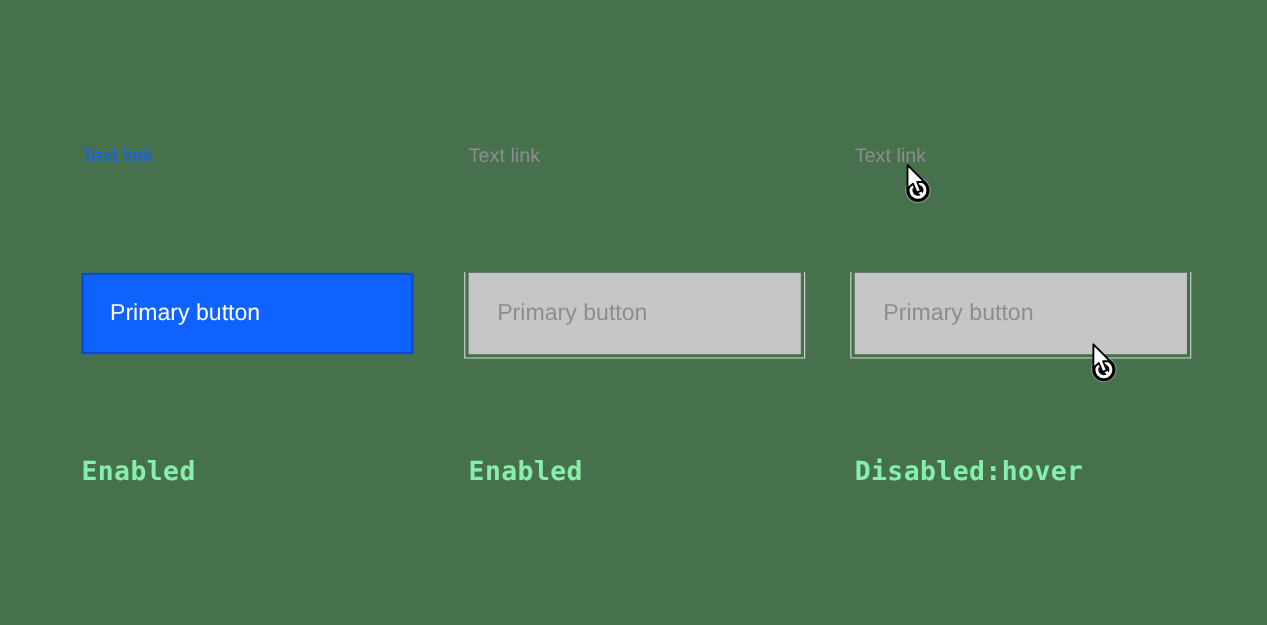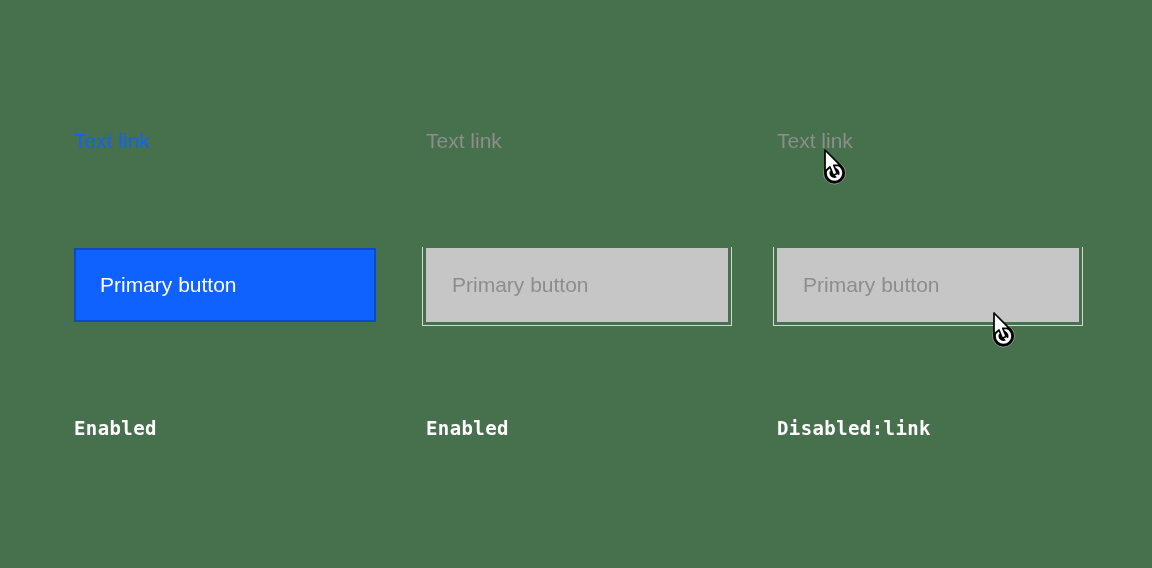--- a/index.html
+++ b/index.html
@@ -10,21 +10,21 @@
     overflow:hidden;
     font-family:"Liberation Sans", sans-serif;
   }
   .col{position:absolute;top:0;width:310px;height:568px;}
   .col-1{left:74px;}
   .col-2{left:426px;}
   .col-3{left:777px;}
 
   .textlink{
     position:absolute;left:0;top:130px;
-    font-size:21px;line-height:22px;font-weight:400;
+    font-size:18px;line-height:22px;font-weight:400;
     text-decoration:none;cursor:default;white-space:nowrap;
   }
   .textlink.enabled{color:#0f62fe;}
   .textlink.disabled{color:#8d8d8d;}
 
   .btn{
     position:absolute;left:0;top:248px;
     width:302px;height:74px;
     display:flex;align-items:center;
     padding:0 0 0 26px;box-sizing:border-box;
@@ -47,22 +47,22 @@
     box-sizing:border-box;
     border:1px solid rgba(233,239,230,0.85);
     border-top:none;
     padding:1px 3px 3px 3px;
   }
   .hairline .btn{position:relative;top:0;left:0;}
 
   .caption{
     position:absolute;left:0;top:418px;
     font-family:"DejaVu Sans Mono","Liberation Mono",monospace;
-    font-weight:700;font-size:19px;line-height:20px;
-    color:#ffffff;letter-spacing:0.4px;white-space:nowrap;
+    font-weight:700;font-size:24px;line-height:20px;
+    color:#86efac;letter-spacing:0.4px;white-space:nowrap;
   }
 
   .cursor{position:absolute;width:34px;height:44px;z-index:10;pointer-events:none;}
   .cursor-link{left:822px;top:148px;}
   .cursor-button{left:991px;top:311px;}
 </style>
 </head>
 <body>
 
 <div class="canvas">
@@ -79,21 +79,21 @@
       <button class="btn off" disabled="">Primary button</button>
     </div>
     <div class="caption">Enabled</div>
   </div>
 
   <div class="col col-3">
     <a class="textlink disabled">Text link</a>
     <div class="hairline">
       <button class="btn off" disabled="">Primary button</button>
     </div>
-    <div class="caption">Disabled:link</div>
+    <div class="caption">Disabled:hover</div>
   </div>
 
   <svg class="cursor cursor-link" viewBox="0 0 34 44" aria-hidden="true">
     <circle cx="12.5" cy="25" r="11" fill="#000000" stroke="rgba(255,255,255,0.45)" stroke-width="1"></circle>
     <circle cx="12.5" cy="25" r="6.4" fill="none" stroke="#ffffff" stroke-width="2.7"></circle>
     <line x1="8" y1="20.5" x2="17" y2="29.5" stroke="#ffffff" stroke-width="2.7"></line>
     <path d="M3,2 L3,23.5 L8,19 L11.3,27.2 L15.2,25.5 L11.8,17.4 L18.3,17.4 Z" fill="#ffffff" stroke="#000000" stroke-width="1.7" stroke-linejoin="round"></path>
   </svg>
 
   <svg class="cursor cursor-button" viewBox="0 0 34 44" aria-hidden="true">

